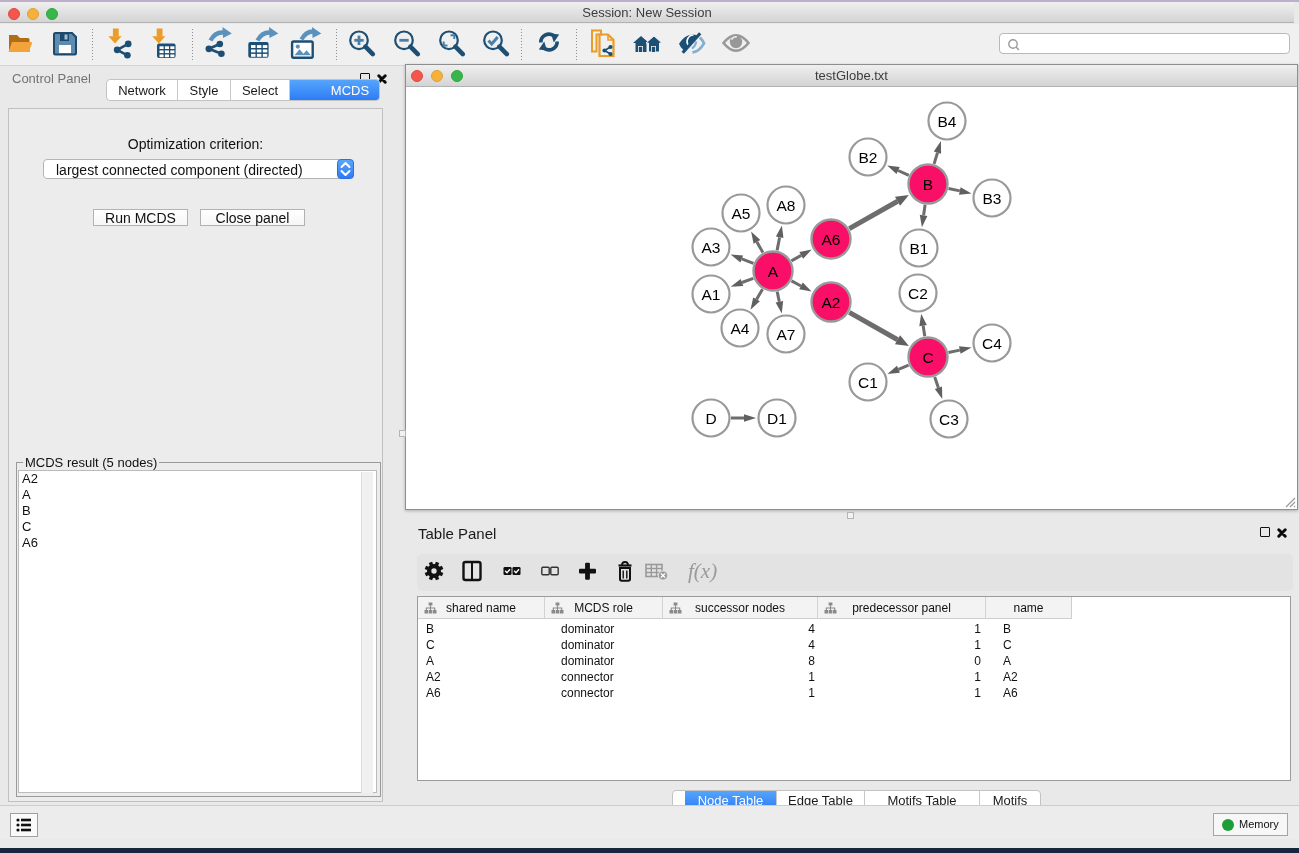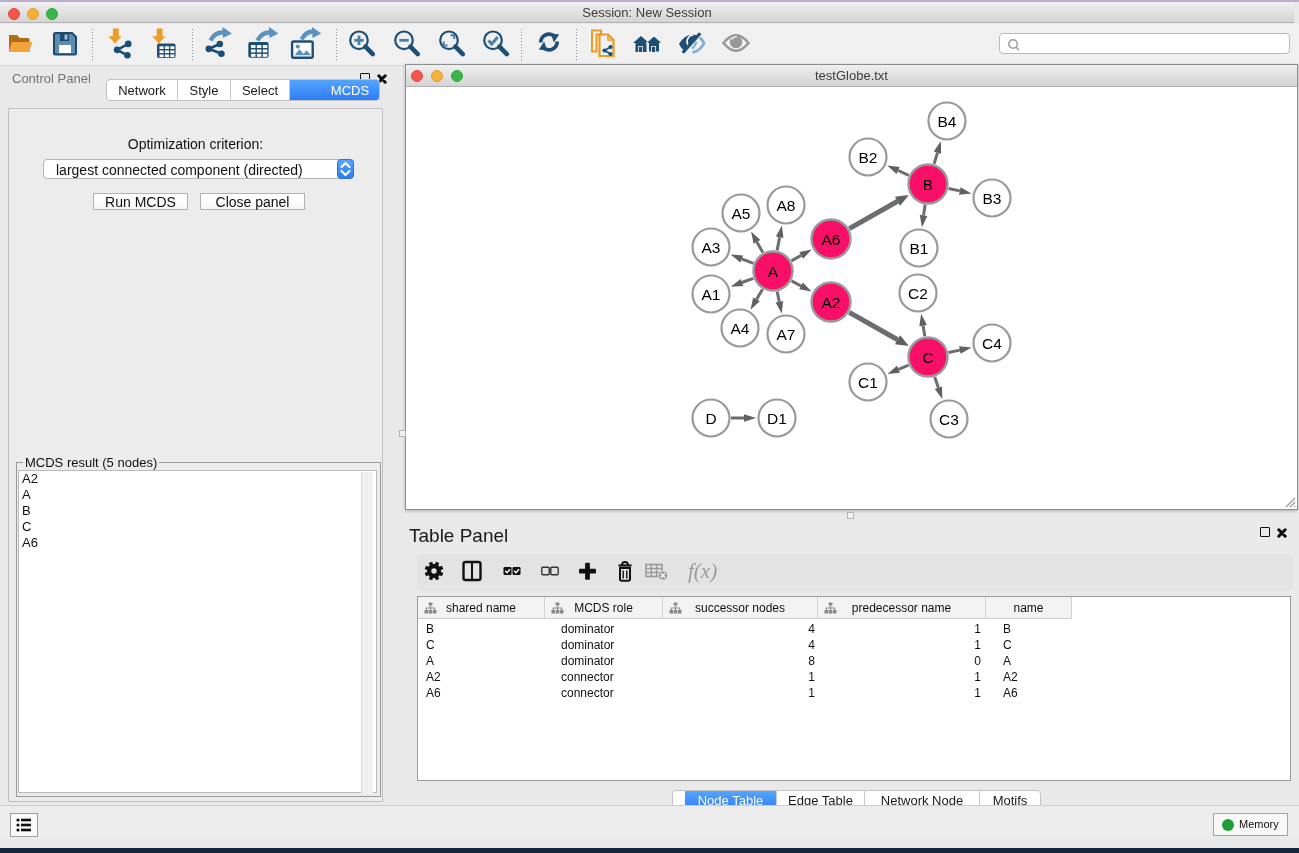--- a/index.html
+++ b/index.html
@@ -25,36 +25,36 @@
 .ptabs { display:flex; height:22px; background:#fff; border:1px solid #c3c3c3; border-radius:4px; overflow:hidden; }
 .ptab { font-size:13px; color:#1a1a1a; text-align:center; line-height:21px; border-right:1px solid #c9c9c9; }
 .ptab:last-child { border-right:none; }
 .ptab.sel { background:linear-gradient(#55a5fc,#2e7cf6); color:#fff;padding-left:31px; }
 #opt-label { left:8px; top:136px; width:375px; text-align:center; font-size:14px; color:#111; }
 #dropdown { left:43px; top:159px; width:311px; height:20px; background:#fff; border:1px solid #b5b5b5; border-radius:4px; }
 #dropdown .txt { position:absolute; left:12px; top:2px; font-size:14px; color:#111; }
 #dd-btn { position:absolute; right:-1px; top:-1px; width:17px; height:20px; border-radius:4px;
   background:linear-gradient(#58a7fc,#2e7cf6); border:1px solid #2b71dd; }
 .btn { background:linear-gradient(#ffffff,#f6f6f6); border:1px solid #b2b2b2; border-radius:0;
-  font-size:14px; color:#111; text-align:center; line-height:16px; }
+  font-size:14px; color:#111; text-align:center; line-height:16px;margin-top:16px; }
 #fieldset { left:16px; top:462px; width:365px; height:335px; border:1px solid #9a9a9a; }
 #fs-legend { left:23px; top:455px; background:#ececec; padding:0 2px; font-size:13px; color:#111; }
 #listbox { left:18px; top:470px; width:359px; height:323px; background:#fff; border:1px solid #bbb; }
 #listbox .item { font-size:13px; color:#111; height:16px; line-height:16px; padding-left:3px; }
 #lb-scroll { position:absolute; right:3px; top:1px; width:12px; height:321px; background:#f0f0f0; border-left:1px solid #ddd; }
 
 
 #netwin { left:405px; top:64px; width:893px; height:446px; background:#fff;
   border:1px solid #8e8e8e; box-shadow:0 1px 3px rgba(0,0,0,0.25); }
 #nw-titlebar { position:absolute; left:0; top:0; width:100%; height:22px;
   background:linear-gradient(#efefef,#d4d4d4); border-bottom:1px solid #b2b2b2; }
 #nw-titlebar .title { width:100%; text-align:center; font-size:13px; color:#3c3c3c; line-height:22px; }
 
 
-#tp-title { left:409px; top:525px; font-size:19px; color:#1a1a1a; }
+#tp-title { left:418px; top:525px; font-size:15px; color:#1a1a1a; }
 #tp-toolbar { left:417px; top:554px; width:876px; height:37px; background:#e3e3e3; border-radius:5px; }
 #ntable { left:417px; top:596px; width:874px; height:185px; background:#fff; border:1px solid #9b9b9b; }
 #nt-header { position:absolute; left:0; top:0; width:654px; height:22px; background:#f3f3f3; border-bottom:1px solid #cfcfcf; }
 .hcell { position:absolute; top:0; height:22px; border-right:1px solid #d2d2d2; font-size:12px; color:#111; }
 .hcell span { position:absolute; top:4px; width:100%; text-align:center; }
 .trow { position:absolute; font-size:12px; color:#111; height:16px; line-height:16px; }
 
 
 #btabs { left:672px; top:790px; height:21px; display:flex; background:#fff; border:1px solid #c3c3c3; border-radius:4px; overflow:hidden; }
 .btab { font-size:13px; color:#1a1a1a; text-align:center; line-height:20px; border-right:1px solid #c9c9c9; }
@@ -420,21 +420,21 @@
         <span>successor nodes</span>
       </div>
     <div class="hcell" style="left:400px;width:168px;">
         <svg width="13" height="12" style="position:absolute;left:6px;top:5px;">
           <rect x="4.6" y="0.5" width="3.8" height="3" fill="#8a8a8a"></rect>
           <rect x="0.5" y="8" width="3.6" height="3.5" fill="#8a8a8a"></rect>
           <rect x="4.7" y="8" width="3.6" height="3.5" fill="#8a8a8a"></rect>
           <rect x="8.9" y="8" width="3.6" height="3.5" fill="#8a8a8a"></rect>
           <path d="M6.5,3.5 v2.5 M2.3,8 v-2 h8.4 v2 M6.5,6 v2" fill="none" stroke="#8a8a8a" stroke-width="1.1"></path>
         </svg>
-        <span>predecessor name</span>
+        <span>predecessor panel</span>
       </div>
     <div class="hcell" style="left:568px;width:86px;border-right:1px solid #cfcfcf;">
         <span>name</span>
       </div>
   </div>
 <div class="trow" style="left:8px;top:24px;">B</div>
 <div class="trow" style="left:143px;top:24px;">dominator</div>
 <div class="trow" style="left:245px;top:24px;width:152px;text-align:right;">4</div>
 <div class="trow" style="left:400px;top:24px;width:163px;text-align:right;">1</div>
 <div class="trow" style="left:585px;top:24px;">B</div>
@@ -456,21 +456,21 @@
 <div class="trow" style="left:8px;top:88px;">A6</div>
 <div class="trow" style="left:143px;top:88px;">connector</div>
 <div class="trow" style="left:245px;top:88px;width:152px;text-align:right;">1</div>
 <div class="trow" style="left:400px;top:88px;width:163px;text-align:right;">1</div>
 <div class="trow" style="left:585px;top:88px;">A6</div>
 </div>
 
 <div class="abs" id="btabs">
   <div class="btab sel" style="width:92px;">Node Table</div>
   <div class="btab" style="width:88px;">Edge Table</div>
-  <div class="btab" style="width:115px;">Network Node</div>
+  <div class="btab" style="width:115px;">Motifs Table</div>
   <div class="btab" style="width:60px;">Motifs</div>
 </div>
 
 <div class="abs" id="statusbar">
   <div id="sb-left">
     <svg width="26" height="22" style="position:absolute;left:0;top:0;">
       <circle cx="7" cy="6" r="1.6" fill="#111"></circle>
         <rect x="10" y="4.7" width="10" height="2.6" fill="#111"></rect>
       <circle cx="7" cy="11" r="1.6" fill="#111"></circle>
         <rect x="10" y="9.7" width="10" height="2.6" fill="#111"></rect>

